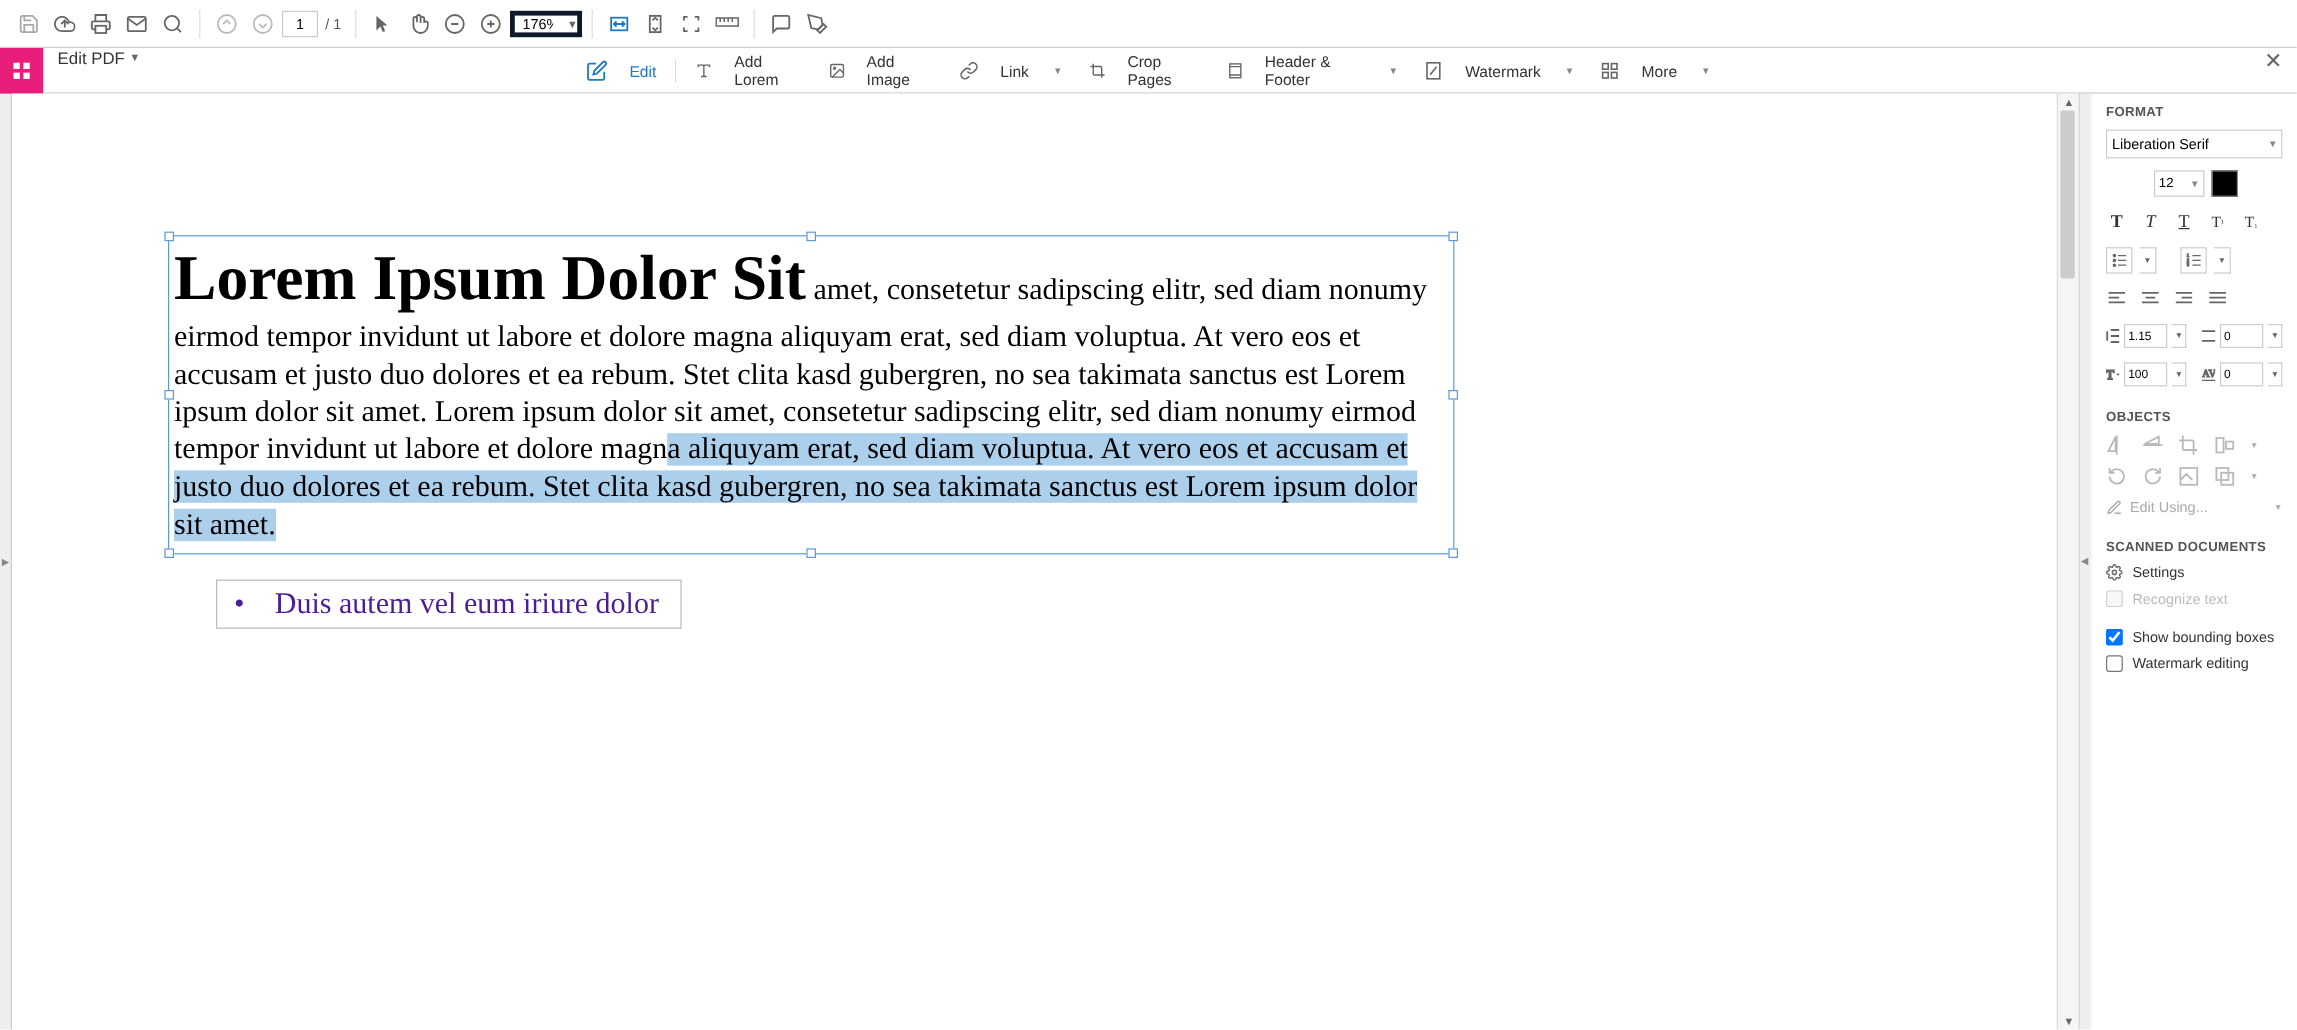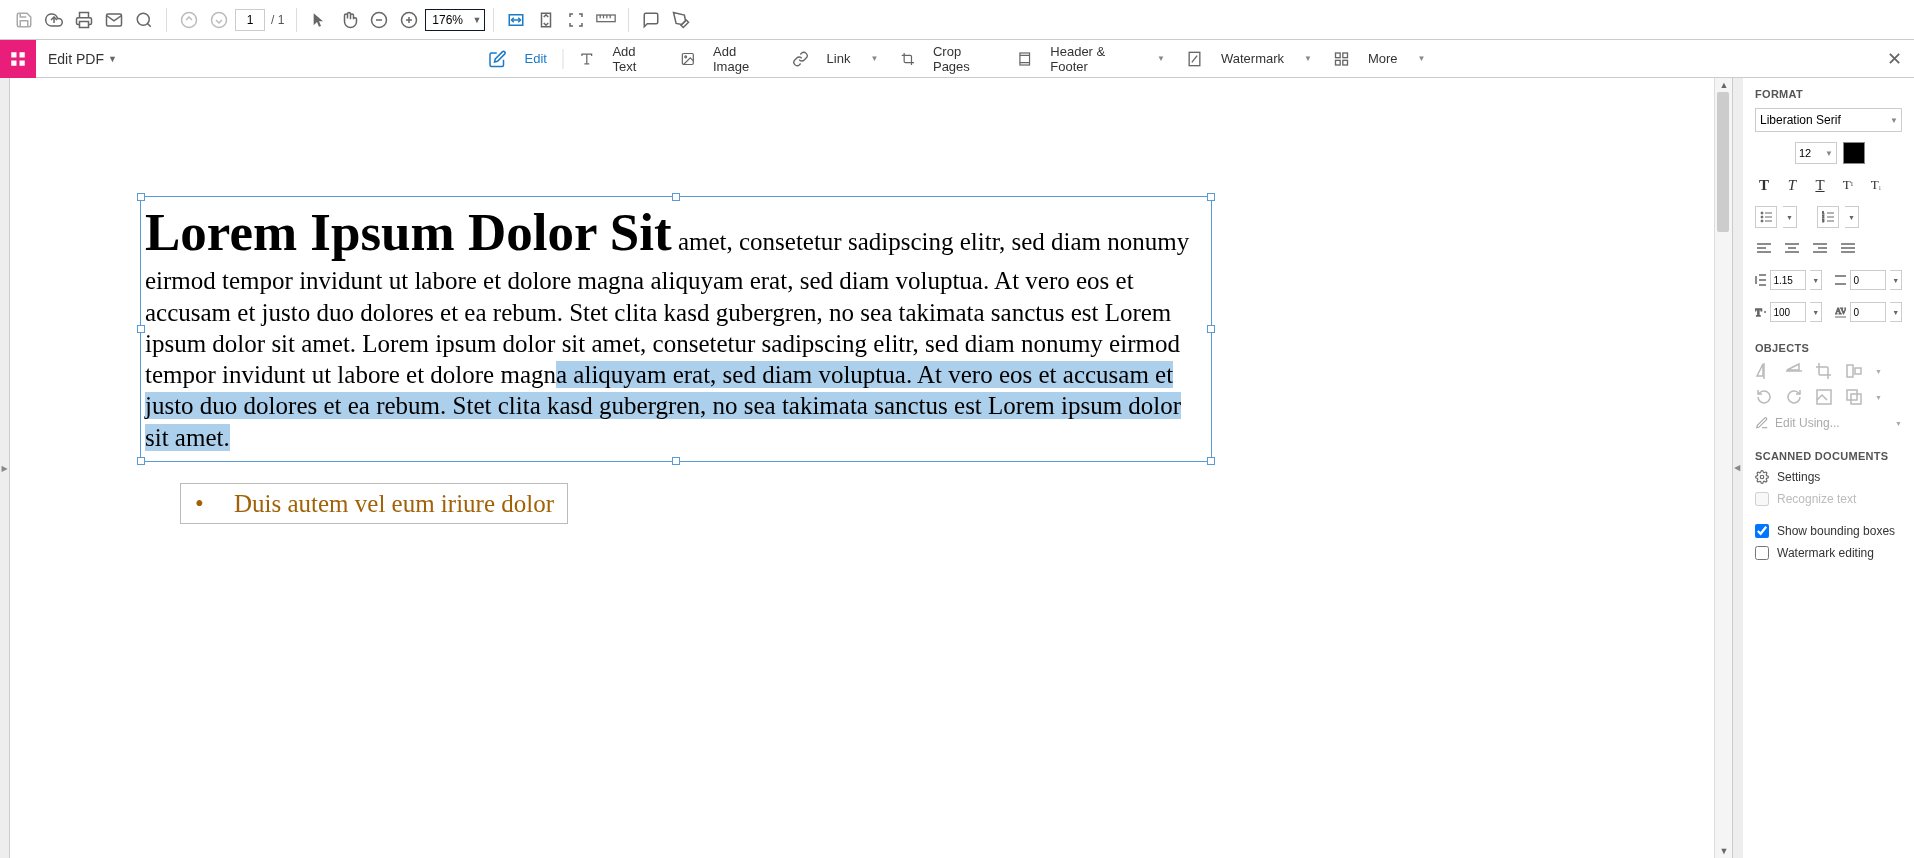--- a/index.html
+++ b/index.html
@@ -4,26 +4,26 @@
 <style>
   * { box-sizing: border-box; margin: 0; padding: 0; }
   body { font-family: Arial, sans-serif; background: #fff; overflow: hidden; width: 1914px; height: 858px; font-size: 13px; color: #333; }
   
   
   .top-toolbar { height: 40px; border-bottom: 1px solid #ccc; display: flex; align-items: center; padding: 0 10px; gap: 2px; }
   .tb-btn { width: 28px; height: 28px; display: flex; align-items: center; justify-content: center; cursor: pointer; border-radius: 2px; }
   .tb-sep { width: 1px; height: 24px; background: #ddd; margin: 0 6px; }
   .page-input { width: 30px; height: 22px; text-align: center; border: 1px solid #ccc; font-size: 12px; }
   .page-total { font-size: 12px; color: #555; margin: 0 4px; }
-  .zoom-select { height: 22px; border: 1px solid #0f172a; font-size: 12px; padding: 0 20px 0 6px; position: relative; background: #fff; width: 60px; }
+  .zoom-select { height: 22px; border: 4px solid #0f172a; font-size: 12px; padding: 0 20px 0 6px; position: relative; background: #fff; width: 60px; }
   .zoom-wrap { position: relative; display: flex; align-items: center; }
   .zoom-arrow { position: absolute; right: 4px; font-size: 9px; pointer-events: none; color: #666; }
   
   
-  .second-bar { height: 38px; display: flex; align-items: center; border-bottom: 1px solid #ccc; position: relative; }
+  .second-bar { height: 38px; display: flex; align-items: flex-start; border-bottom: 1px solid #ccc; position: relative; }
   .pink-tab { width: 36px; height: 38px; background: #e91e7a; display: flex; align-items: center; justify-content: center; }
   .pink-tab svg { fill: #fff; }
   .mode-label { padding: 0 12px; font-size: 14px; display: flex; align-items: center; gap: 4px; }
   .mode-label .arrow { font-size: 9px; color: #666; }
   .center-tools { position: absolute; left: 50%; transform: translateX(-50%); display: flex; align-items: center; gap: 2px; }
   .tool-btn { display: flex; align-items: center; gap: 18px; padding: 4px 10px; font-size: 13px; cursor: pointer; border-radius: 2px; }
   .tool-btn.active { color: #1a7ac8; }
   .tool-sep { width: 1px; height: 20px; background: #ddd; margin: 0 4px; }
   .drop-arrow { font-size: 8px; color: #888; margin-left: 2px; }
   .close-x { position: absolute; right: 12px; font-size: 18px; color: #666; cursor: pointer; }
@@ -52,21 +52,21 @@
   .h-mr { right: -4px; top: 50%; margin-top: -4px; }
   .h-bl { left: -4px; bottom: -4px; }
   .h-bm { left: 50%; margin-left: -4px; bottom: -4px; }
   .h-br { right: -4px; bottom: -4px; }
   .para-content { font-family: 'Times New Roman', serif; font-size: 25px; line-height: 1.25; padding: 2px 4px; color: #000; }
   .big-title { font-size: 53px; font-weight: bold; }
   .hl { background: #accfec; }
   
   .frame2 { position: absolute; left: 170px; top: 405px; width: 388px; border: 1px solid #bbb; padding: 4px 8px 4px 4px; }
   .bullet-list { list-style: none; }
-  .bullet-list li { font-family: 'Times New Roman', serif; font-size: 25px; color: #a16207; padding-left: 44px; position: relative; line-height: 1.25; text-align: center; }
+  .bullet-list li { font-family: 'Times New Roman', serif; font-size: 25px; color: #4c1d95; padding-left: 44px; position: relative; line-height: 1.25; }
   .bullet-list li::before { content: "•"; position: absolute; left: 10px; }
   
   
   .right-panel { width: 172px; background: #fff; padding: 10px 12px; border-left: 1px solid #eee; }
   .panel-heading { font-size: 11px; font-weight: bold; color: #555; margin-bottom: 8px; letter-spacing: 0.3px; }
   .font-select { width: 100%; height: 24px; border: 1px solid #ccc; font-size: 12px; padding: 0 4px; background: #fff; position: relative; }
   .row { display: flex; gap: 6px; align-items: center; margin-top: 10px; }
   .size-select { width: 42px; height: 22px; border: 1px solid #ccc; font-size: 11px; padding: 0 3px; margin-left: 40px; }
   .color-box { width: 22px; height: 22px; background: #000; border: 1px solid #888; }
   .fmt-row { display: flex; gap: 10px; margin-top: 12px; }
@@ -236,21 +236,21 @@
         </svg>
       <span>Edit</span>
     </div>
     <div class="tool-sep"></div>
     <div class="tool-btn">
       <svg width="16" height="16" viewBox="0 0 24 24" fill="none" stroke="#666" stroke-width="2">
           <polyline points="4 7 4 4 20 4 20 7"></polyline>
           <line x1="12" y1="4" x2="12" y2="20"></line>
           <line x1="8" y1="20" x2="16" y2="20"></line>
         </svg>
-      <span>Add Text</span>
+      <span>Add Lorem</span>
     </div>
     <div class="tool-btn">
       <svg width="16" height="16" viewBox="0 0 24 24" fill="none" stroke="#666" stroke-width="2">
           <rect x="3" y="3" width="18" height="18" rx="2"></rect>
           <circle cx="8.5" cy="8.5" r="1.5"></circle>
           <polyline points="21 15 16 10 5 21"></polyline>
         </svg>
       <span>Add Image</span>
     </div>
     <div class="tool-btn">

